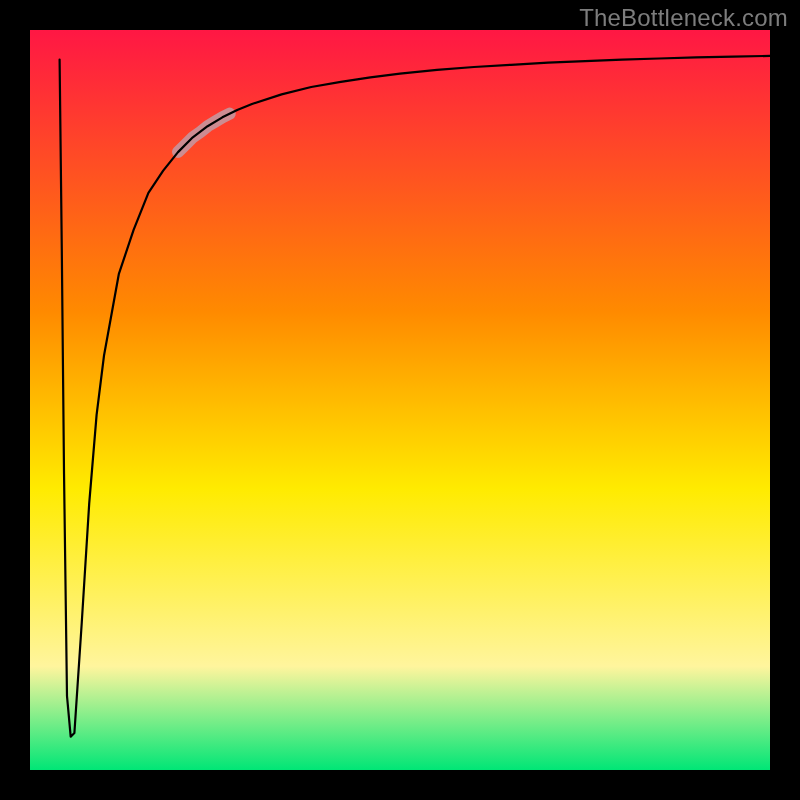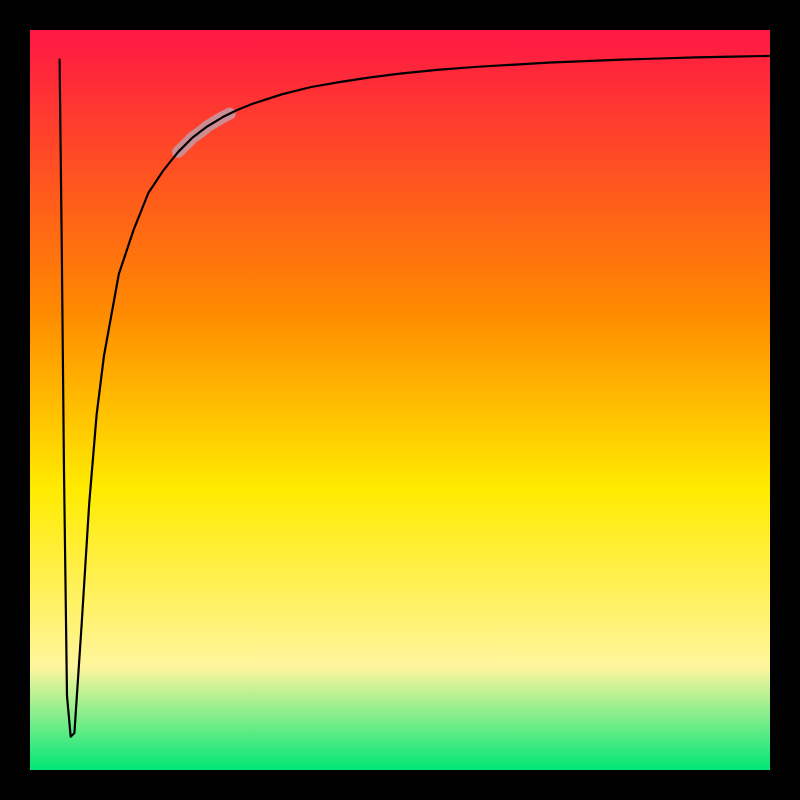--- a/index.html
+++ b/index.html
@@ -47,13 +47,14 @@
 
   <rect x="0" y="0" width="800" height="800" fill="#000"></rect>
 
   <rect id="plot-rect" x="30" y="30" width="740" height="740" fill="url(#bg-grad)"></rect>
 
   <path id="hl-path" d="M178.00 152.10 L185.40 144.70 L192.80 137.30 L200.20 132.12 L207.60 126.20 L215.00 121.76 L222.40 117.32 L229.80 113.62" fill="none" stroke="#c99098" stroke-width="12" stroke-linecap="round" stroke-opacity="0.95"></path>
 
   <path id="curve-path" d="M59.60 59.60 L61.82 252.00 L64.04 474.00 L67.00 696.00 L70.70 736.70 L74.40 733.00 L81.80 622.00 L89.20 503.60 L96.60 414.80 L104.00 355.60 L118.80 274.20 L133.60 229.80 L148.40 192.80 L163.20 170.60 L178.00 152.10 L192.80 137.30 L207.60 126.20 L222.40 117.32 L237.20 109.92 L252.00 104.00 L281.60 94.38 L311.20 86.98 L340.80 81.80 L370.40 77.36 L400.00 73.66 L437.00 69.96 L474.00 67.00 L511.00 64.78 L548.00 62.56 L585.00 61.08 L622.00 59.60 L659.00 58.49 L696.00 57.38 L733.00 56.64 L770.00 55.90" fill="none" stroke="#000000" stroke-width="2.2" stroke-linejoin="round" stroke-linecap="round"></path>
 </svg>
 
+<div class="watermark">TheBottleneck.com</div>
 </div>
 
 </body></html>

